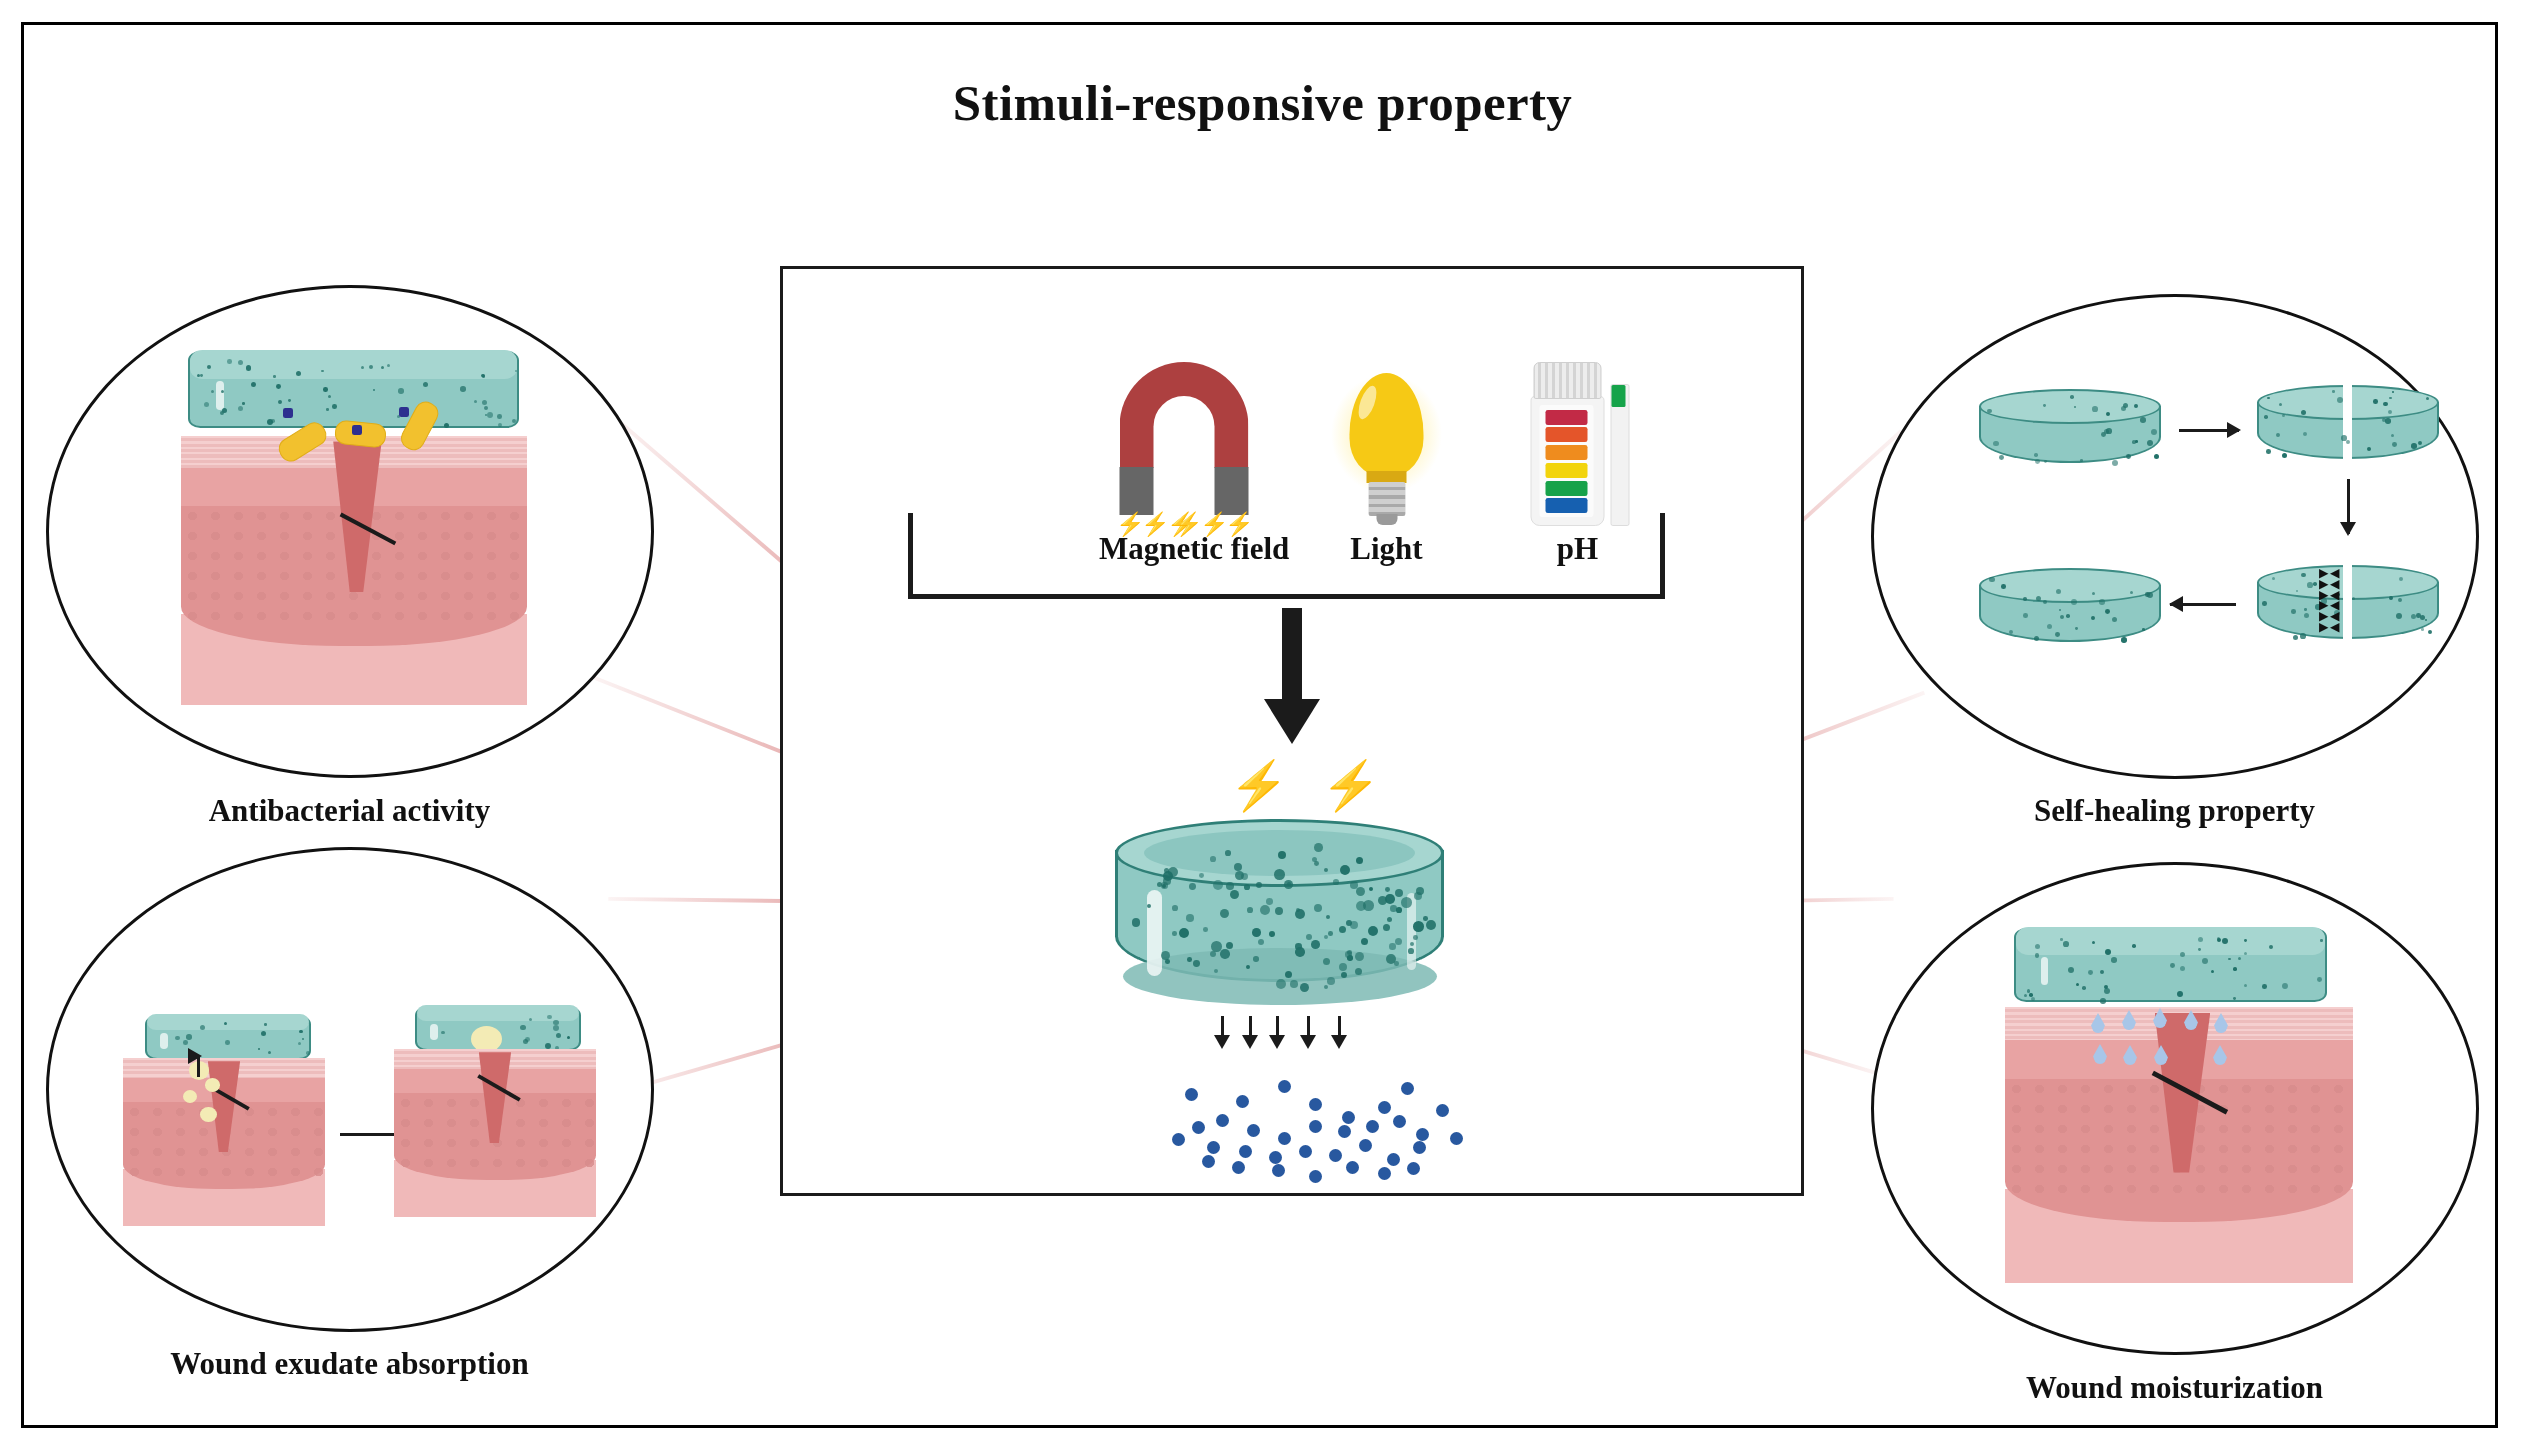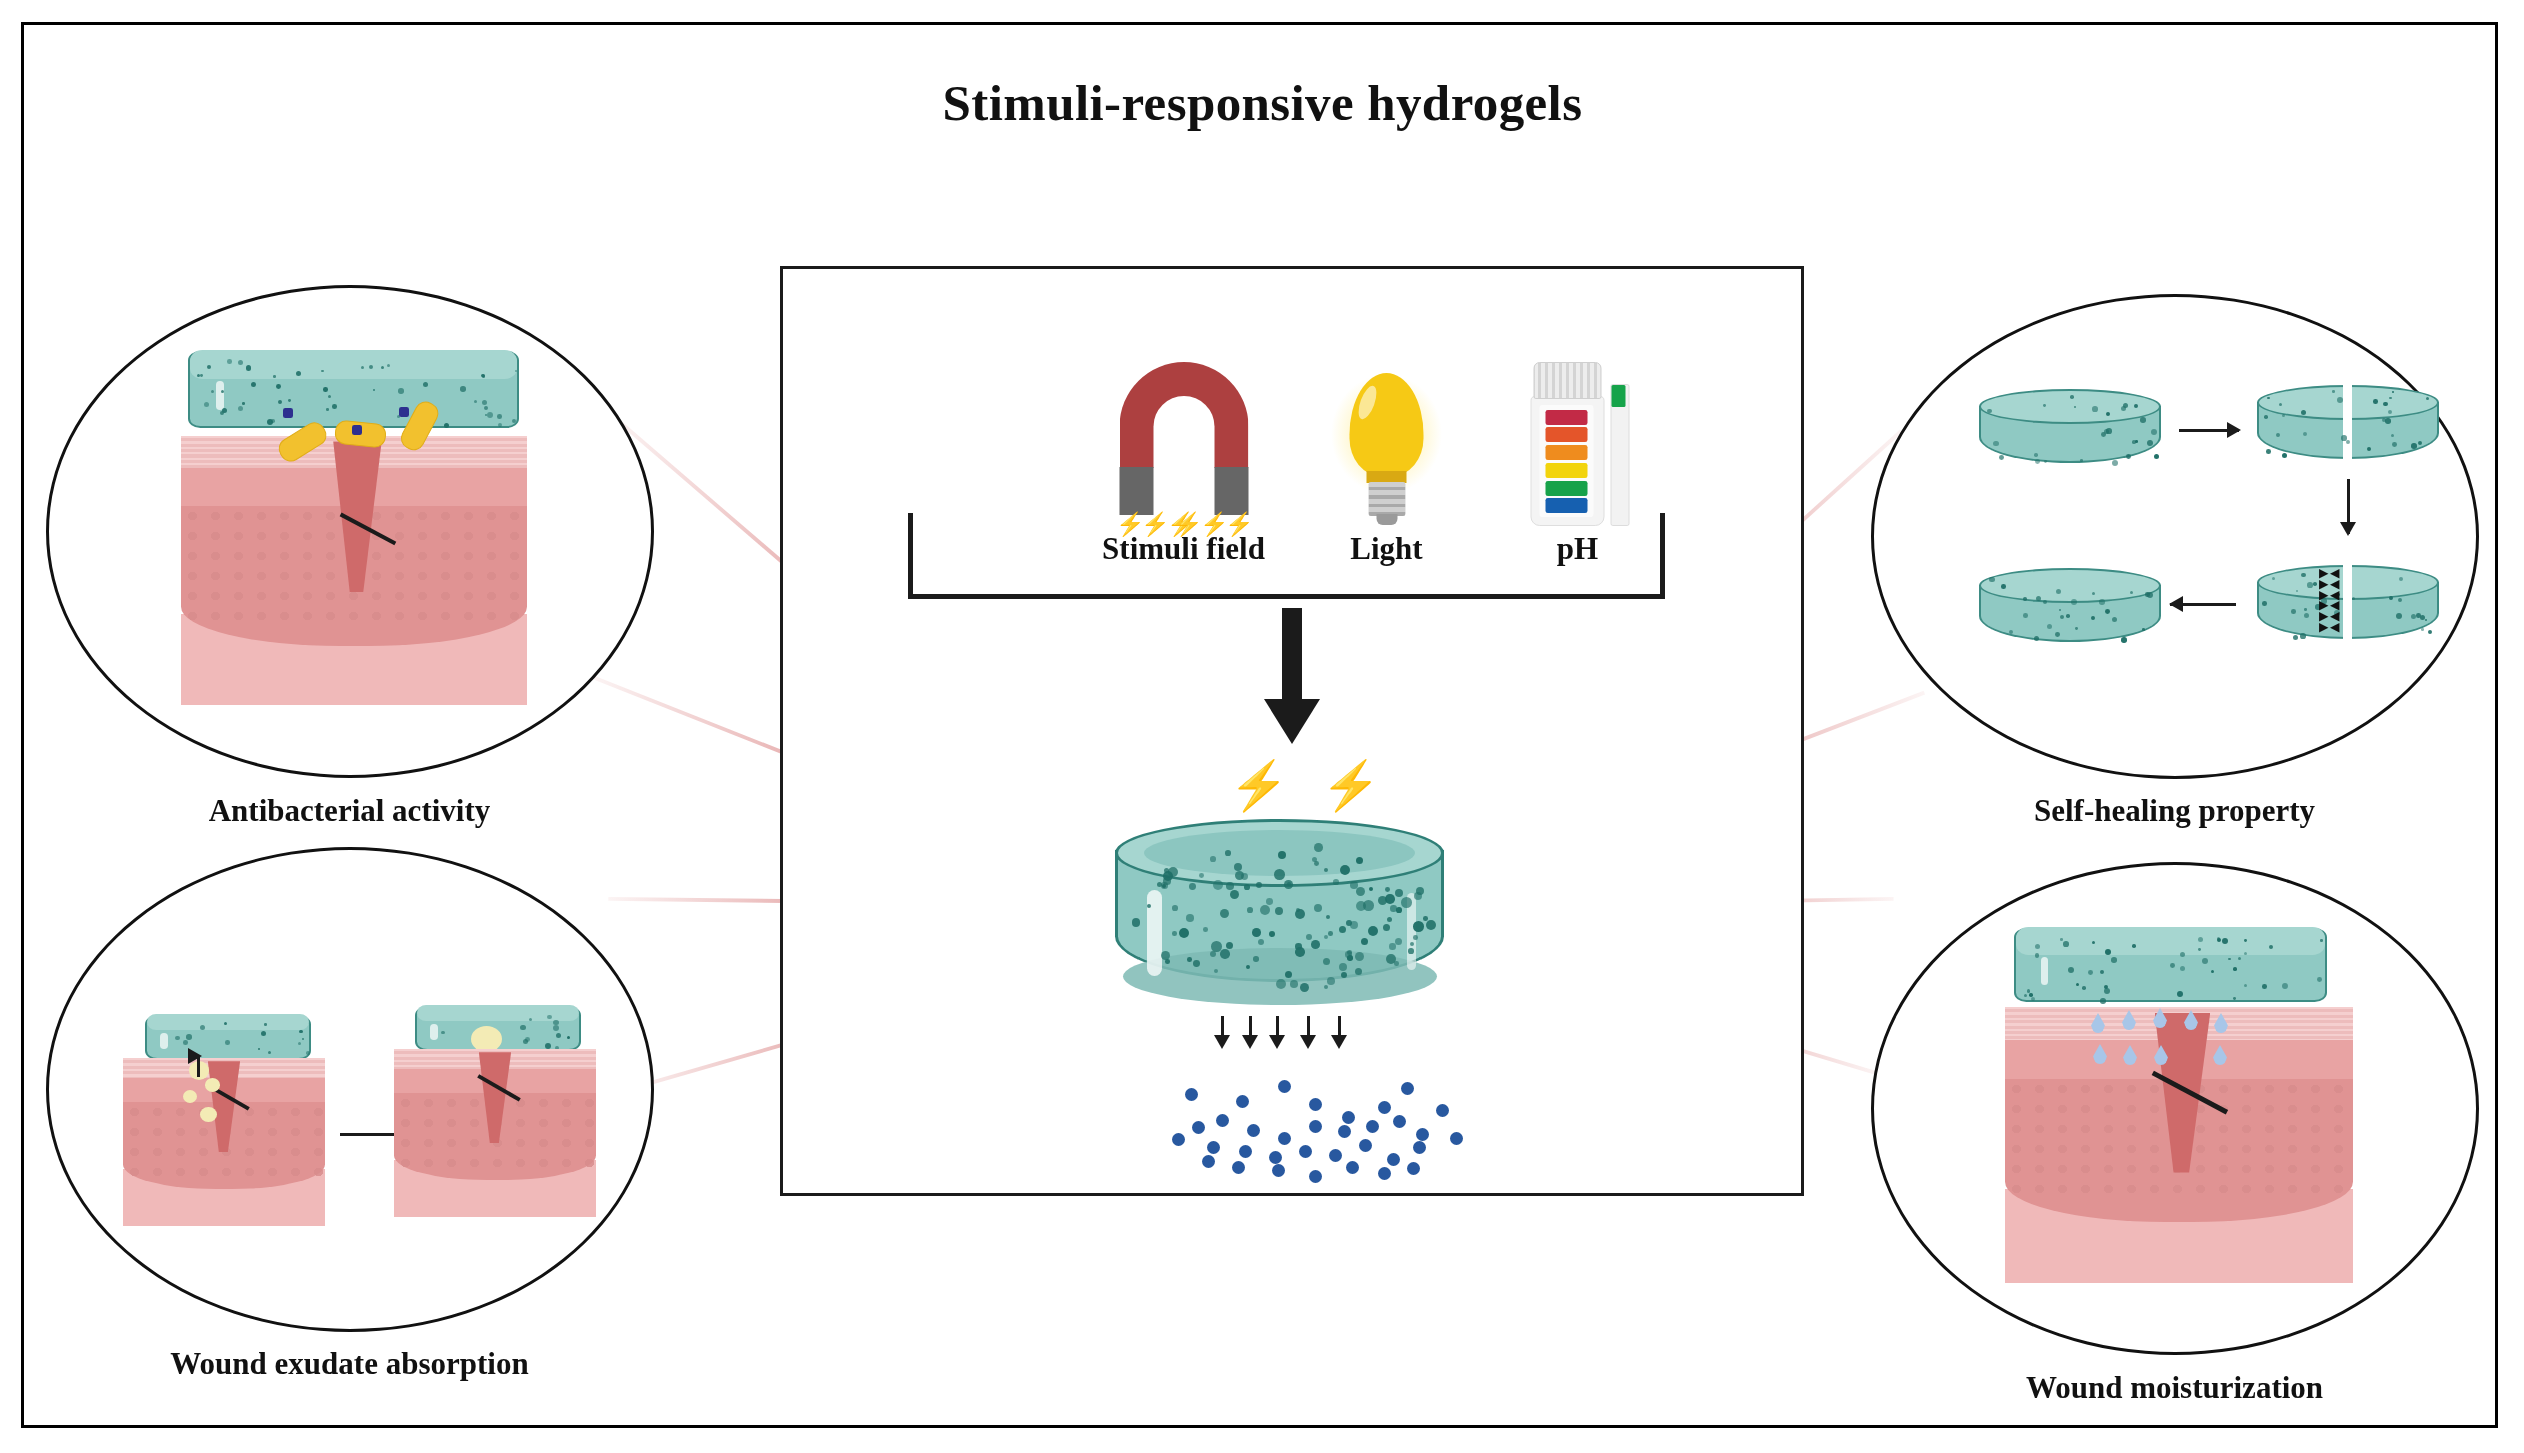--- a/index.html
+++ b/index.html
@@ -158,21 +158,21 @@
 
   .heal-arrows{position:absolute;font-size:12.3px;color:#111;line-height:10.8px;letter-spacing:1.5px;}
 </style>
 </head>
 <body>
 
 <div id="stage">
 
   <div class="outer-frame"></div>
 
-  <div class="fig-title">Stimuli-responsive hydrogels</div>
+  <div class="fig-title">Stimuli-responsive property</div>
 
   <svg width="2525" height="1453" style="position:absolute;left:0;top:0;pointer-events:none" viewBox="0 0 3280 1888">
     <defs>
       <linearGradient id="gL" x1="0" y1="0" x2="1" y2="0">
         <stop offset="0" stop-color="#c94a4a" stop-opacity="0.06"></stop>
         <stop offset="1" stop-color="#c94a4a" stop-opacity="1"></stop>
       </linearGradient>
       <linearGradient id="gR" x1="0" y1="0" x2="1" y2="0">
         <stop offset="0" stop-color="#c94a4a" stop-opacity="1"></stop>
         <stop offset="1" stop-color="#c94a4a" stop-opacity="0.06"></stop>
@@ -198,21 +198,21 @@
     <div class="stim" style="left:191px;">
       <div class="art">
         <div class="magnet">
           <div class="mg-u"></div>
           <div class="mg-pole l"></div>
             <div class="mg-pole r"></div>
           <div class="mg-spark l">⚡⚡⚡</div>
             <div class="mg-spark r">⚡⚡⚡</div>
         </div>
       </div>
-      <div class="lbl">Stimuli field</div>
+      <div class="lbl">Magnetic field</div>
     </div>
 
     <div class="stim" style="left:585px;">
       <div class="art">
         <div class="phbot" id="phbot">
           <div class="ph-body"></div>
             <div class="ph-inner"></div>
             <div class="ph-cap"></div>
           <div class="ph-strip"></div>
             <div class="ph-strip-tip"></div>

